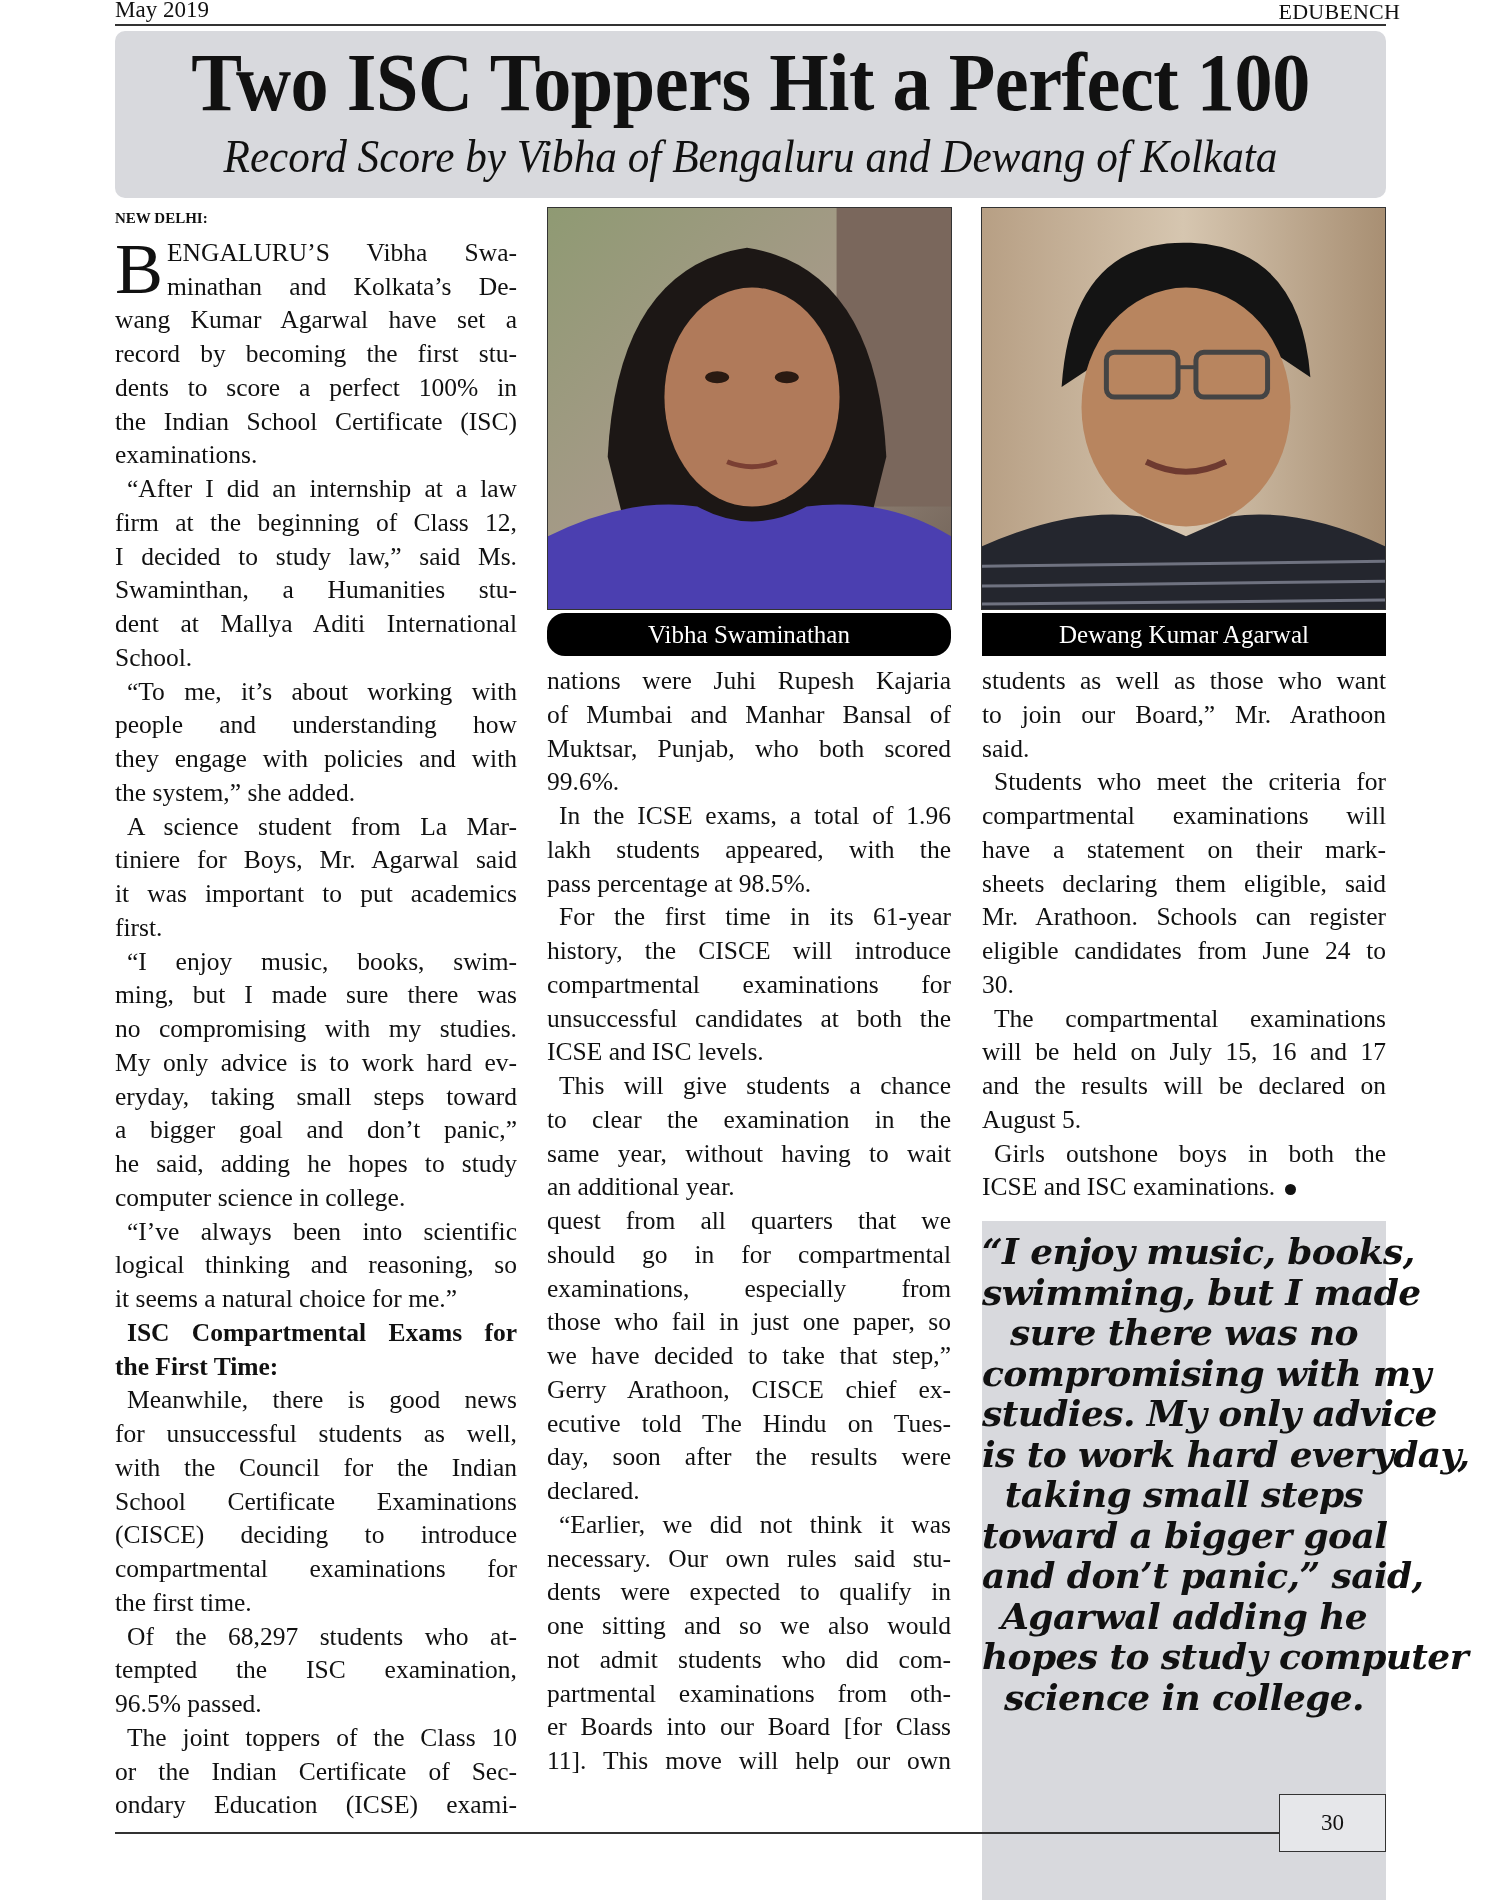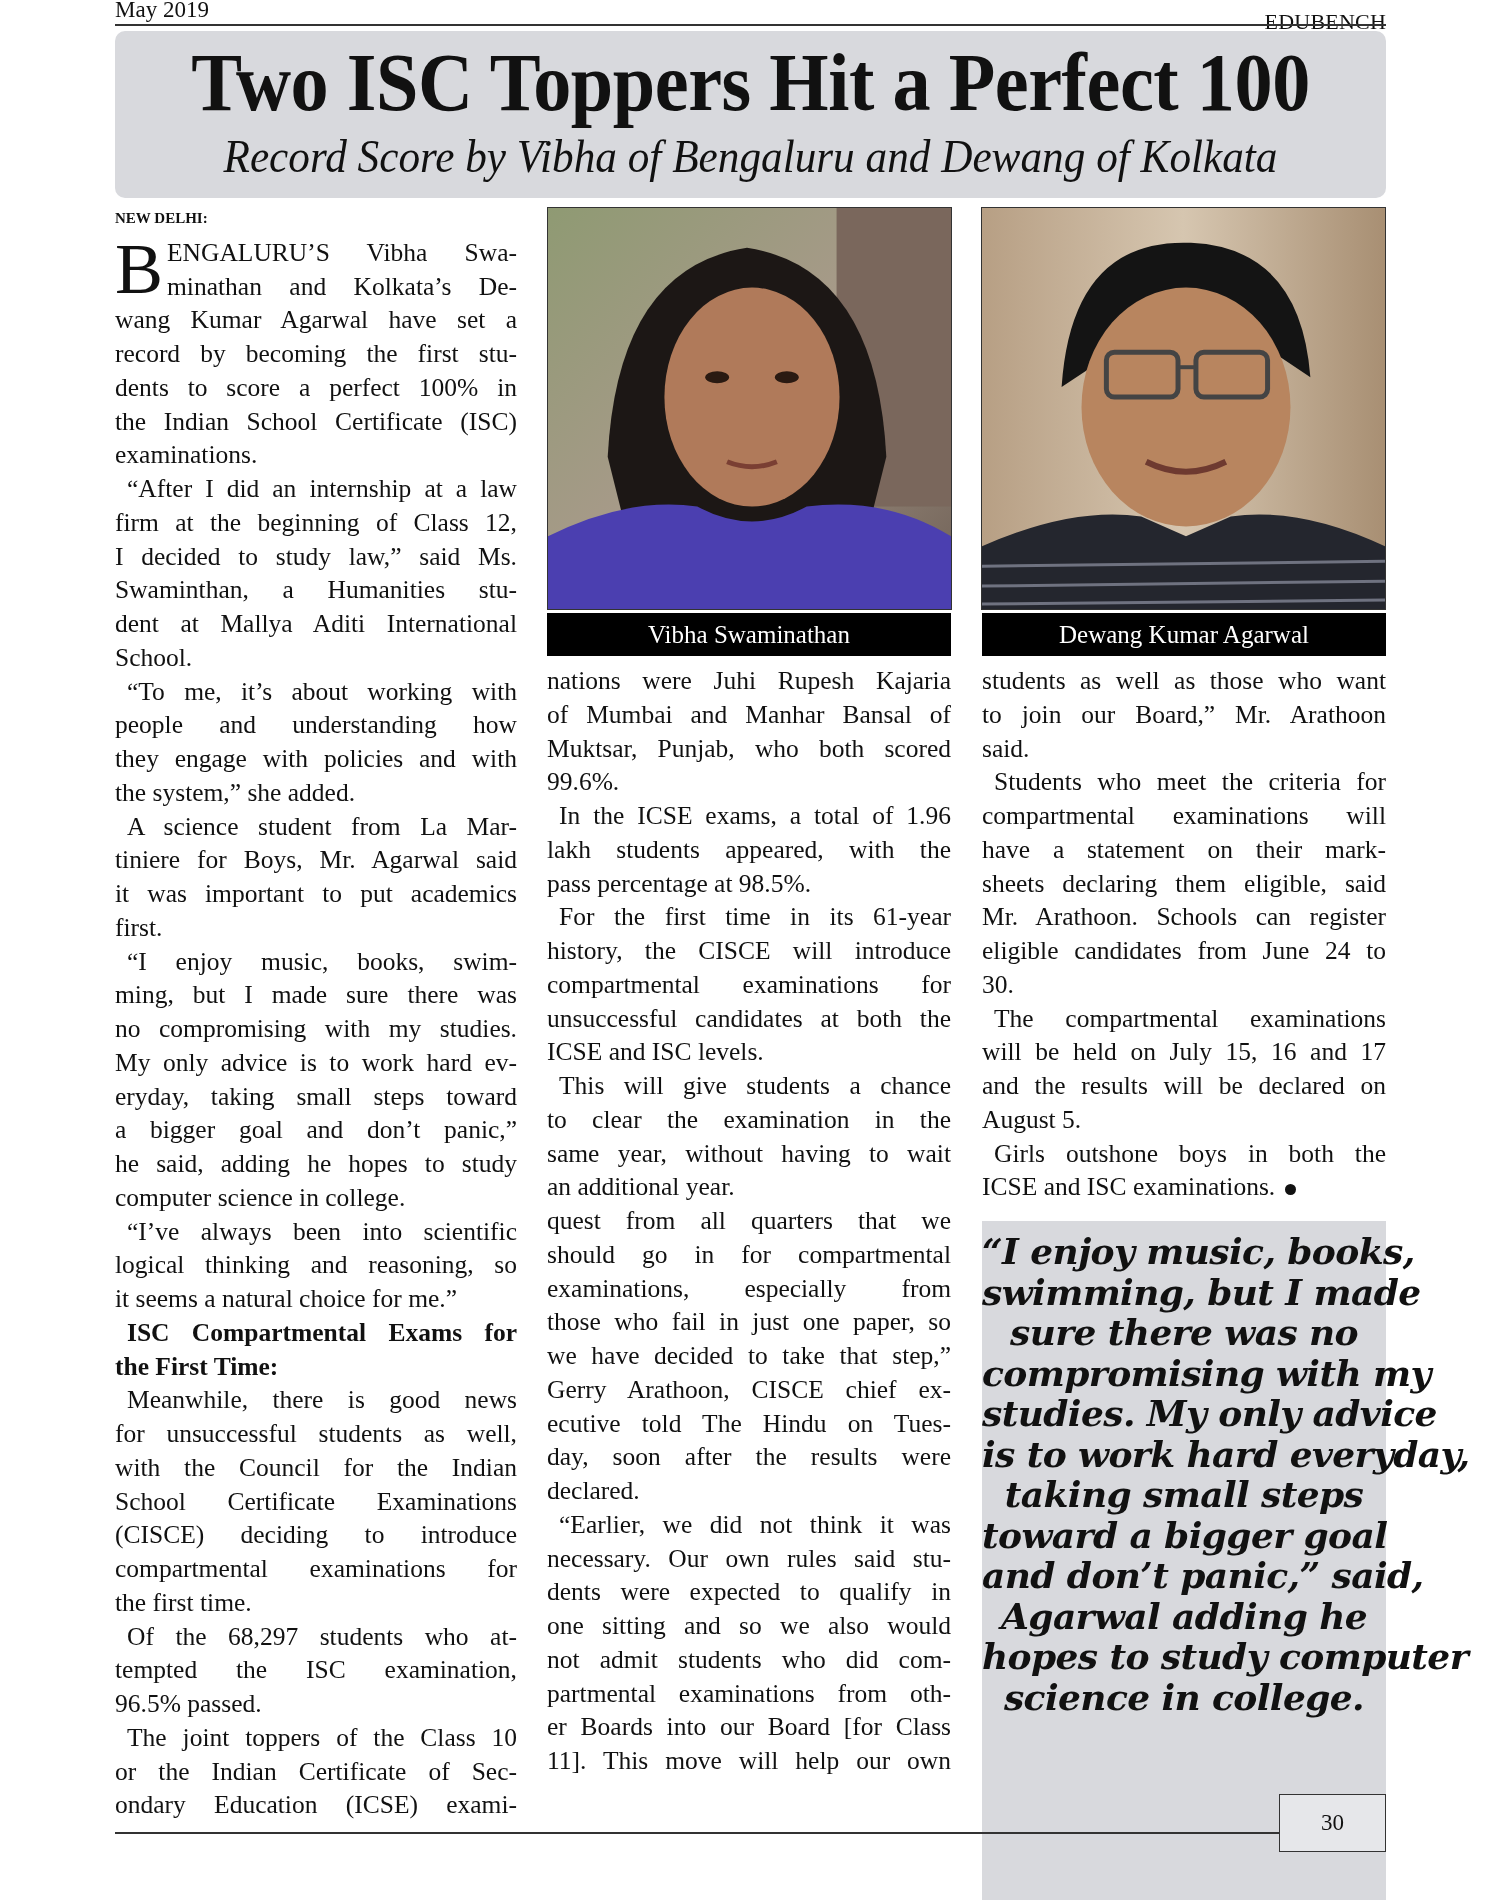--- a/index.html
+++ b/index.html
@@ -1,19 +1,19 @@
 <!DOCTYPE html>
 <html><head>
 <meta charset="utf-8">
 <style>
   html, body { margin:0; padding:0; background:#ffffff; }
   body { width:1500px; height:1900px; position:relative; overflow:hidden;
          font-family:"Liberation Serif","DejaVu Serif",serif; color:#111; }
   .hdr-date { position:absolute; left:115px; top:-2px; font-size:23px; line-height:24px; }
-  .hdr-brand { position:absolute; right:114px; top:0px; font-size:22px; line-height:24px; letter-spacing:0.2px;margin-top:10px; }
+  .hdr-brand { position:absolute; right:100px; top:0px; font-size:22px; line-height:24px; letter-spacing:0.2px; }
   .hdr-rule { position:absolute; left:115px; width:1271px; top:24px; height:2px; background:#333; }
   .banner { position:absolute; left:115px; top:31px; width:1271px; height:167px; background:#d8d9dd;border-radius:10px; }
   .headline { position:absolute; left:0; right:0; top:4px; text-align:center; font-weight:bold;
               font-size:82px; line-height:96px; letter-spacing:-0.5px; transform:scaleX(0.93); transform-origin:center; white-space:nowrap; }
   .subhead { position:absolute; left:0; right:0; top:95px; text-align:center; font-style:italic;
              font-size:47px; line-height:60px; transform:scaleX(0.92); transform-origin:center; white-space:nowrap; }
   .col { position:absolute; font-size:25.5px; }
   .line { height:33.75px; line-height:33.75px; text-align:justify; text-align-last:justify; white-space:nowrap; overflow:visible; }
   .line.last { text-align-last:left; }
   .line.indent { padding-left:12px; }
@@ -115,21 +115,21 @@
     <rect width="405" height="403" fill="url(#bg1)"></rect>
     <rect x="290" y="0" width="115" height="300" fill="#7a675c"></rect>
     <path d="M60 250 Q70 60 200 40 Q330 60 340 250 L320 330 L80 330 Z" fill="#1c1715"></path>
     <ellipse cx="205" cy="190" rx="88" ry="110" fill="#b07a5a"></ellipse>
     <ellipse cx="170" cy="170" rx="12" ry="6" fill="#2a1a12"></ellipse>
     <ellipse cx="240" cy="170" rx="12" ry="6" fill="#2a1a12"></ellipse>
     <path d="M180 255 Q205 265 230 255" stroke="#7a3f33" stroke-width="5" fill="none"></path>
     <path d="M0 403 L0 330 Q80 290 150 300 Q205 330 260 300 Q340 290 405 330 L405 403 Z" fill="#4b3fb0"></path>
   </svg>
 </div>
-<div class="caption" style="left:547px; top:613px; width:404px;">Vibha Swaminathan</div>
+<div class="caption" style="left:547px; top:613px; width:404px;border-radius:18px;">Vibha Swaminathan</div>
 
 <div class="photo" style="left:981px; top:207px; width:405px; height:403px;">
   <svg width="100%" height="100%" viewBox="0 0 405 403" preserveAspectRatio="none">
     <defs>
       <linearGradient id="bg2" x1="0" y1="0" x2="1" y2="0">
         <stop offset="0" stop-color="#b79f84"></stop>
           <stop offset="0.5" stop-color="#d6c6b0"></stop>
           <stop offset="1" stop-color="#a88f73"></stop>
       </linearGradient>
     </defs>

